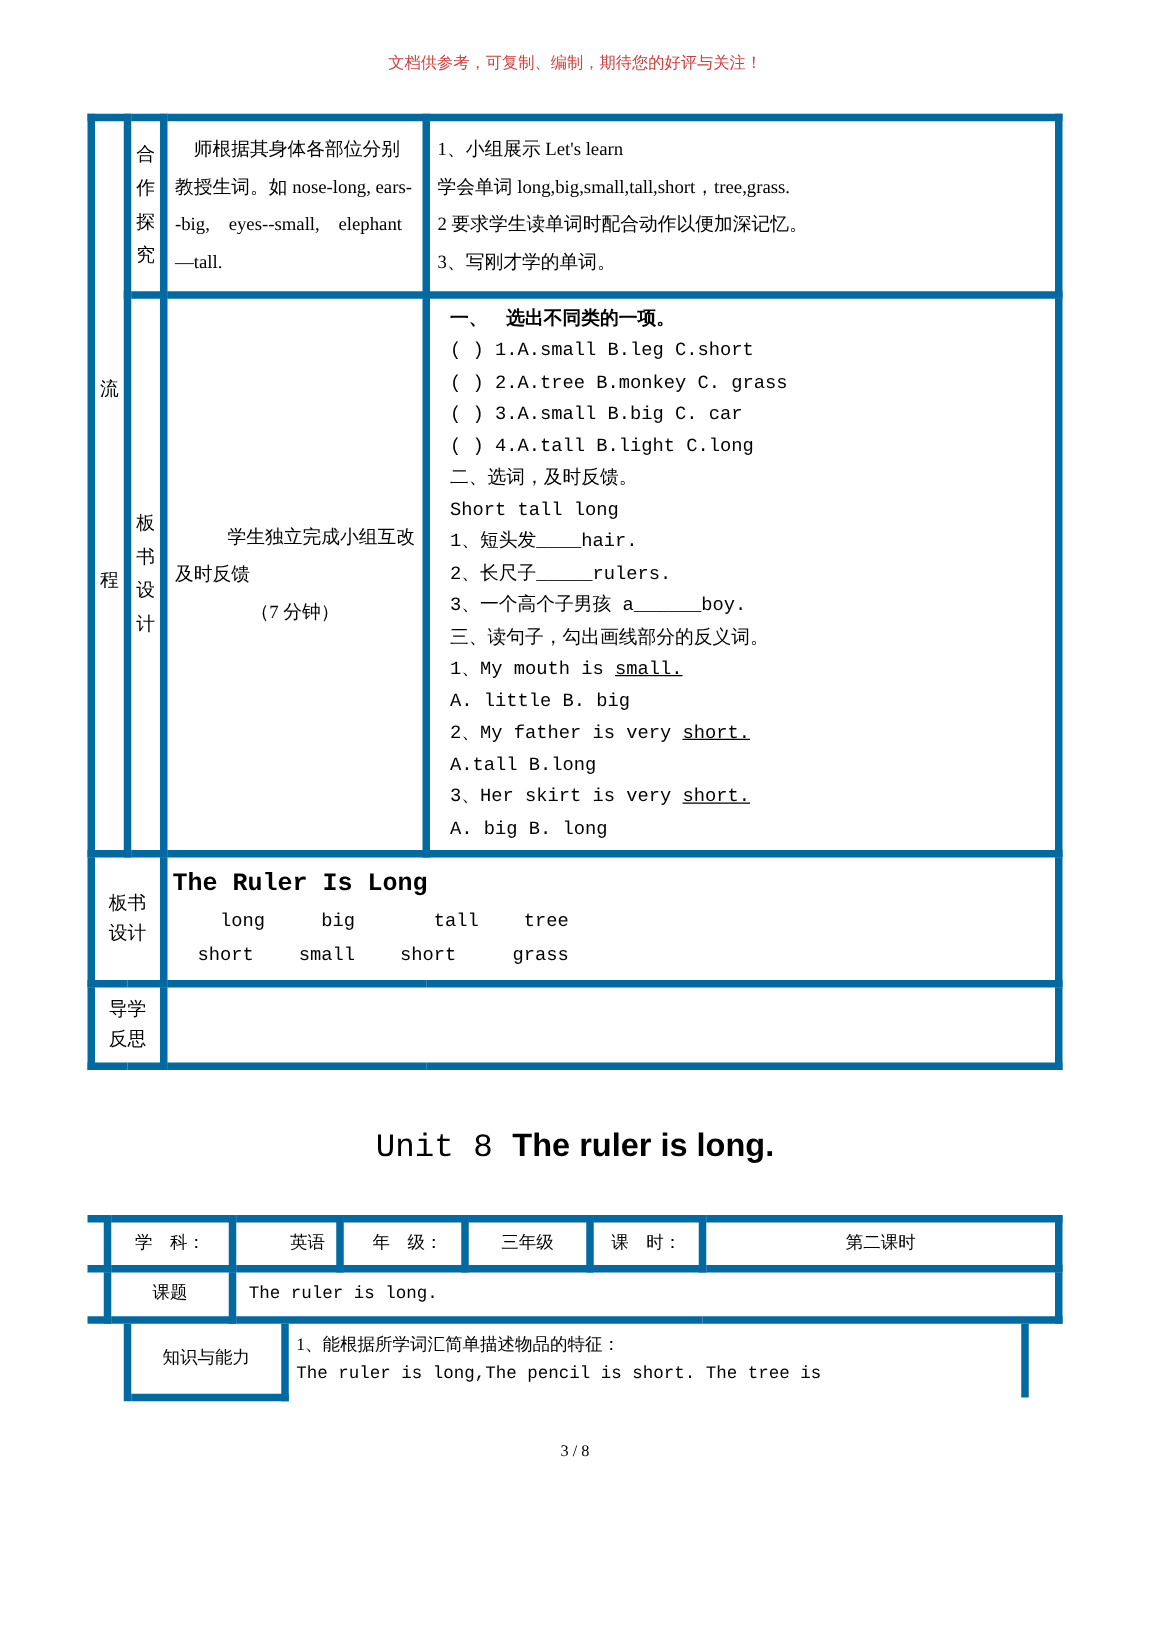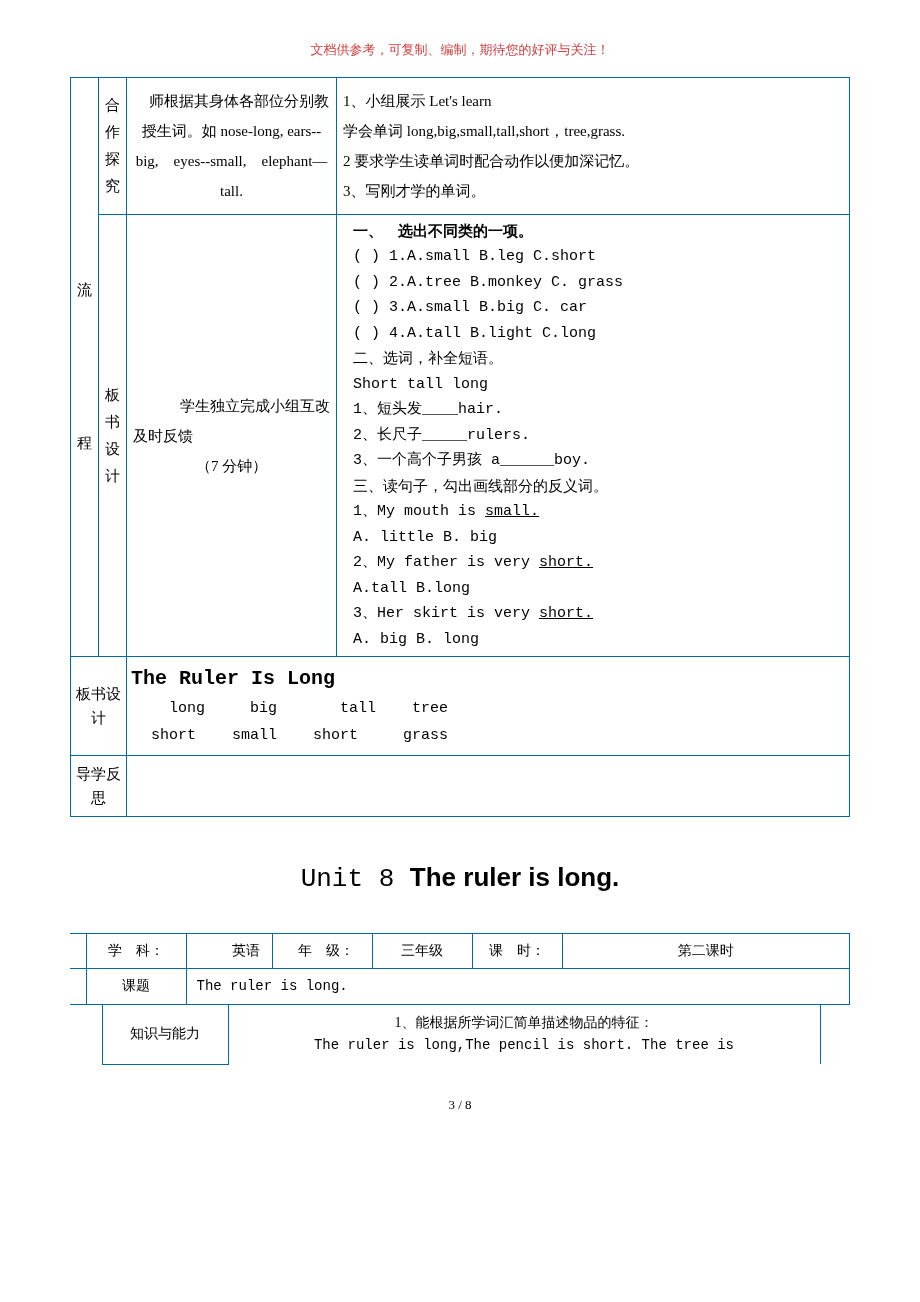--- a/index.html
+++ b/index.html
@@ -8,63 +8,63 @@
       background: #fff;
       width: 920px;
       padding: 40px 70px;
       font-size: 15px;
       line-height: 1.6;
     }
     .header-note {
       text-align: center;
       color: #d04040;
       font-size: 13px;
-      margin-bottom: 16px;
+      margin-bottom: 30px;
     }
     table {
       border-collapse: collapse;
       width: 100%;
     }
     td {
-      border: 1px solid #0369a1;
+      border: 6px solid #0369a1;
       padding: 6px 4px;
       vertical-align: middle;
     }
     .vert-label {
       width: 28px;
       text-align: center;
       vertical-align: middle;
       font-size: 15px;
       line-height: 2.2;
     }
     .vert-sublabel {
       width: 28px;
       text-align: center;
       vertical-align: middle;
       font-size: 15px;
       line-height: 1.8;
     }
-    .teacher-col { width: 210px; text-align: center; padding: 8px 6px; line-height: 2; }
+    .teacher-col { width: 210px; text-align: left; padding: 8px 6px; line-height: 2; }
     .student-col { text-align: left; padding: 8px 6px; line-height: 2; margin-left: 44px; }
     .exercise { font-family: "Courier New", monospace; line-height: 1.7; }
     .exercise-bold { font-weight: bold; font-family: "SimSun"; }
     .underline { text-decoration: underline; }
     .board-title { font-family: "Courier New", monospace; font-size: 20px; font-weight: bold; text-align: left; }
     .board-content { font-family: "Courier New", monospace; padding-left: 20px; line-height: 1.8; }
     .unit-title {
       text-align: center;
       font-size: 26px;
       margin: 40px 0 32px;
       font-family: "Microsoft YaHei", "SimHei", sans-serif;
     }
     .unit-title .unit-prefix { font-family: "Courier New", monospace; font-weight: normal; }
     .unit-title .unit-main { font-weight: bold; font-family: "Microsoft YaHei","SimHei",sans-serif; }
     .meta-table td { text-align: center; padding: 6px 4px; font-size: 14px; }
     .meta-table .left { text-align: left; padding-left: 10px; font-family: "Courier New", monospace; }
-    .obj-table td { font-size: 14px; padding: 6px; text-align: center; }
+    .obj-table td { font-size: 14px; padding: 6px; }
     .obj-content { text-align: left; font-family: "Courier New", monospace; padding-left: 30px; line-height: 1.7; }
     .footer { text-align: center; margin-top: 30px; font-size: 13px; }
   </style>
 </head>
 <body>
 
 <div class="header-note">文档供参考，可复制、编制，期待您的好评与关注！</div>
 
 <table>
   <tbody>
@@ -94,21 +94,21 @@
       <div style="text-align:right;">学生独立完成小组互改</div>
       <div style="text-align:left;">及时反馈</div>
       <div>（7 分钟）</div>
     </td>
     <td class="student-col exercise" style="padding:4px 16px;">
       <div class="exercise-bold">一、　选出不同类的一项。</div>
       <div>(  ) 1.A.small B.leg C.short</div>
       <div>(  ) 2.A.tree B.monkey C. grass</div>
       <div>(  ) 3.A.small B.big  C. car</div>
       <div> (  ) 4.A.tall B.light  C.long</div>
-      <div style="font-family:SimSun;">二、选词，补全短语。</div>
+      <div style="font-family:SimSun;">二、选词，及时反馈。</div>
       <div>Short  tall  long</div>
       <div>1、短头发____hair.</div>
       <div>2、长尺子_____rulers.</div>
       <div>3、一个高个子男孩 a______boy.</div>
       <div style="font-family:SimSun;">三、读句子，勾出画线部分的反义词。</div>
       <div><span>1、My mouth is </span><span class="underline">small.</span></div>
       <div>A.  little    B. big</div>
       <div><span>2、My father is very </span><span class="underline">short.</span></div>
       <div>A.tall    B.long</div>
       <div><span>3、Her skirt is very </span><span class="underline">short.</span></div>

